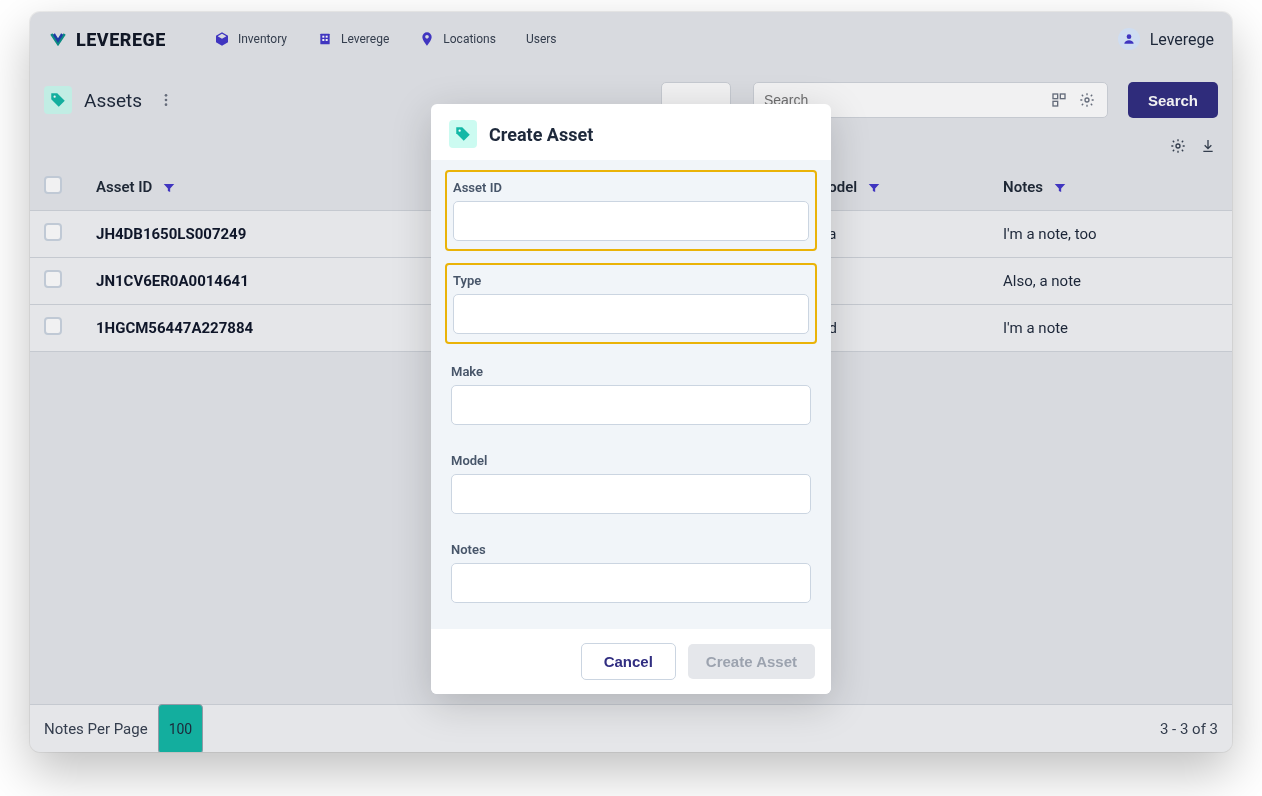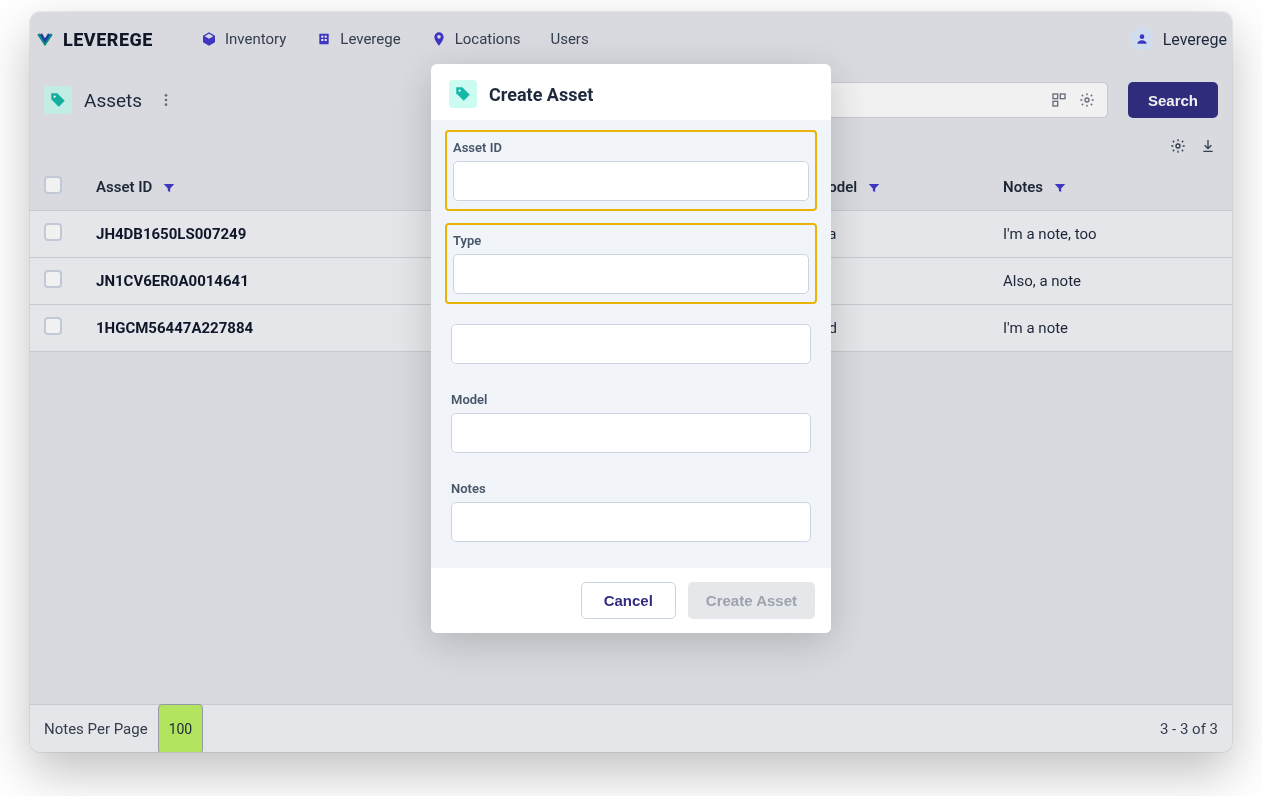--- a/index.html
+++ b/index.html
@@ -20,27 +20,27 @@
   background: #e5e7eb;
   border-radius: 10px;
   box-shadow: 0 20px 50px rgba(0,0,0,0.25), 0 0 0 1px rgba(0,0,0,0.06);
   overflow: hidden;
 }
 
 .header {
   height: 54px;
   display: flex;
   align-items: center;
-  padding: 0 5px;
+  padding: 0 18px;
   gap: 28px;
 }
 .logo-wrap { display: flex; align-items: center; gap: 8px; }
 .logo-wrap span { font-weight: 800; font-size: 18px; letter-spacing: 0.5px; color: #111827;}
 .nav { display: flex; gap: 30px; margin-left: 20px; }
-.nav-item { display: flex; align-items: center; gap: 8px; font-size: 15px; color: #374151; cursor: pointer; }
+.nav-item { display: flex; align-items: center; gap: 8px; font-size: 12px; color: #374151; cursor: pointer; }
 .nav-item svg { width: 16px; height: 16px; }
 .user-area { margin-left: auto; display: flex; align-items: center; gap: 10px; }
 .avatar { width: 22px; height: 22px; border-radius: 50%; background: #dbeafe; display:flex; align-items:center; justify-content:center;}
 .avatar svg { width: 14px; height:14px; }
 
 
 .title-row {
   display: flex;
   align-items: center;
   padding: 16px 14px 14px;
@@ -77,48 +77,48 @@
   text-align:left; padding: 12px 14px; font-size:15px; border-bottom:1px solid #d1d5db;
 }
 .table th { color:#1f2937; font-weight:600; background:#e5e7eb; }
 .filter-icon { display:inline-flex; width:14px; height:14px; margin-left:10px; vertical-align:middle; color:#4338ca;}
 .checkbox { width:18px; height:18px; border:2px solid #cbd5e1; border-radius:4px; background:#fff; display:inline-block;}
 .asset-link { color:#0f172a; font-weight:700; }
 
 
 .footer { position:absolute; bottom:0; left:0; right:0; height:48px; background:#f3f4f6; display:flex; align-items:center; padding:0 14px; border-top:1px solid #d1d5db;}
 .rows-per { font-size:15px; color:#374151;}
-.rows-box { margin-left:10px; border:1px solid #9ca3af; border-radius:4px; padding:16px 10px; font-size:14px; background:#bef264;}
+.rows-box { margin-left:10px; border:1px solid #9ca3af; border-radius:4px; padding:16px 10px; font-size:14px; background:#14b8a6;}
 .page-info { margin-left:auto; font-size:15px; color:#374151;}
 
 
 .overlay {
   position:absolute; inset:0; background: rgba(15,23,42,0.06);
   display:flex; align-items:flex-start; justify-content:center;
 }
 .modal {
-  margin-top: 52px;
+  margin-top: 92px;
   width: 400px;
   background:#fff; border-radius:6px;
   box-shadow: 0 10px 40px rgba(0,0,0,0.18);
   overflow:hidden;
 }
 .modal-head {
   display:flex; align-items:center; gap:12px; padding:16px 18px 12px;
 }
 .modal-title { font-size:18px; font-weight:700; color:#1e293b;}
 .modal-body { background:#f1f5f9; padding:10px 14px 18px; display:flex; flex-direction:column; gap:12px;}
 .field { display:flex; flex-direction:column; gap:6px; padding:8px 6px;}
 .field.required { border:2px solid #eab308; border-radius:4px; background:#f1f5f9;}
 .field label { font-size:13px; font-weight:600; color:#475569;}
 .field input {
   height:40px; border:1px solid #cbd5e1; border-radius:5px; background:#fff;
   padding:0 10px; font-size:14px; outline:none;
 }
-.modal-foot { display:flex; justify-content:flex-end; gap:12px; padding:14px 16px; background:#fff;}
+.modal-foot { display:flex; justify-content:flex-end; gap:12px; padding:14px 16px; background:#fff;align-items:center;}
 .btn-cancel { background:#fff; border:1px solid #cbd5e1; color:#312e81; font-weight:600; padding:9px 22px; border-radius:5px; font-size:15px; cursor:pointer;}
 .btn-primary { background:#e5e7eb; border:none; color:#9ca3af; font-weight:600; padding:9px 18px; border-radius:5px; font-size:15px; cursor:not-allowed;}
 
 svg { flex-shrink:0; }
 </style>
 </head>
 <body>
 
 <div class="app-frame">
 
@@ -293,20 +293,21 @@
       <div class="modal-body">
         <div class="field required">
           <label>Asset ID</label>
           <input style="">
         </div>
         <div class="field required">
           <label>Type</label>
           <input style="">
         </div>
         <div class="field">
+          <label>Make</label>
           <input style="">
         </div>
         <div class="field">
           <label>Model</label>
           <input style="">
         </div>
         <div class="field">
           <label>Notes</label>
           <input style="">
         </div>

